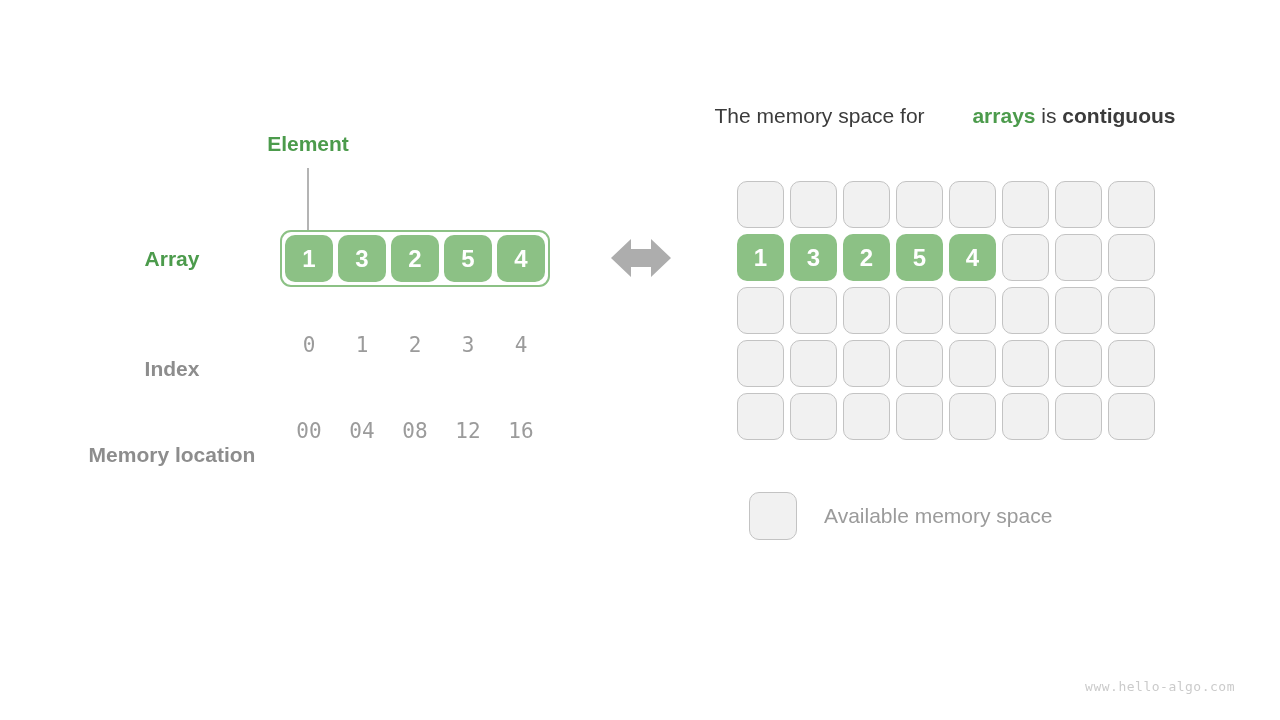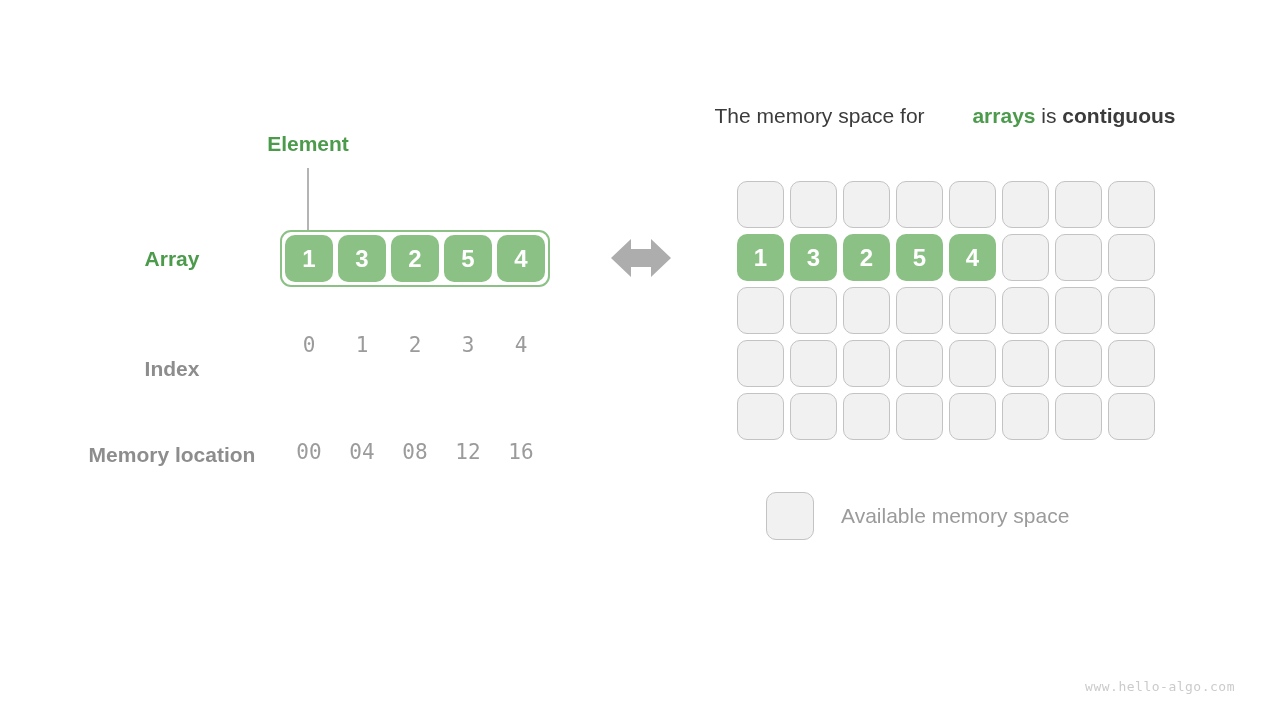--- a/index.html
+++ b/index.html
@@ -50,21 +50,21 @@
     margin-top:24px;
   }
   .index-label  { top:333px; }
   .memory-label { top:419px; }
   .value-row {
     position:absolute; left:285px;
     display:flex; gap:5px;
     color:var(--gray-value); font-size:21px; line-height:24px;
   }
   .index-row  { top:333px; }
-  .memory-row { top:440px; }
+  .memory-row { top:419px; }
   .value-row span { width:48px; text-align:center; }
 
   
   .arrow-wrap { position:absolute; left:610px; top:237px; }
   .arrow-wrap polygon { fill:var(--arrow); }
 
   
   .title {
     position:absolute; left:945px; top:103px;
     transform:translateX(-50%);
@@ -88,21 +88,21 @@
   }
   .mem-cell.allocated {
     background:var(--green-fill);
     border:none;
     display:flex; align-items:center; justify-content:center;
     color:#fff; font-size:24px; font-weight:600;
   }
 
   
   .legend {
-    position:absolute; left:766px; top:492px;
+    position:absolute; left:749px; top:492px;
     display:flex; flex-direction:row; gap:12px;
   }
   .legend-row { display:flex; align-items:center; gap:27px; }
   .legend-box { width:48px; height:48px; border-radius:10px; flex:none; }
   .legend-box.available { background:var(--cell-bg); border:1.5px solid var(--cell-border); }
   .legend-box.allocated { background:var(--green-fill); }
   .legend-label { color:var(--gray-value); font-size:21px; white-space:nowrap; }
 
   
   .watermark {

